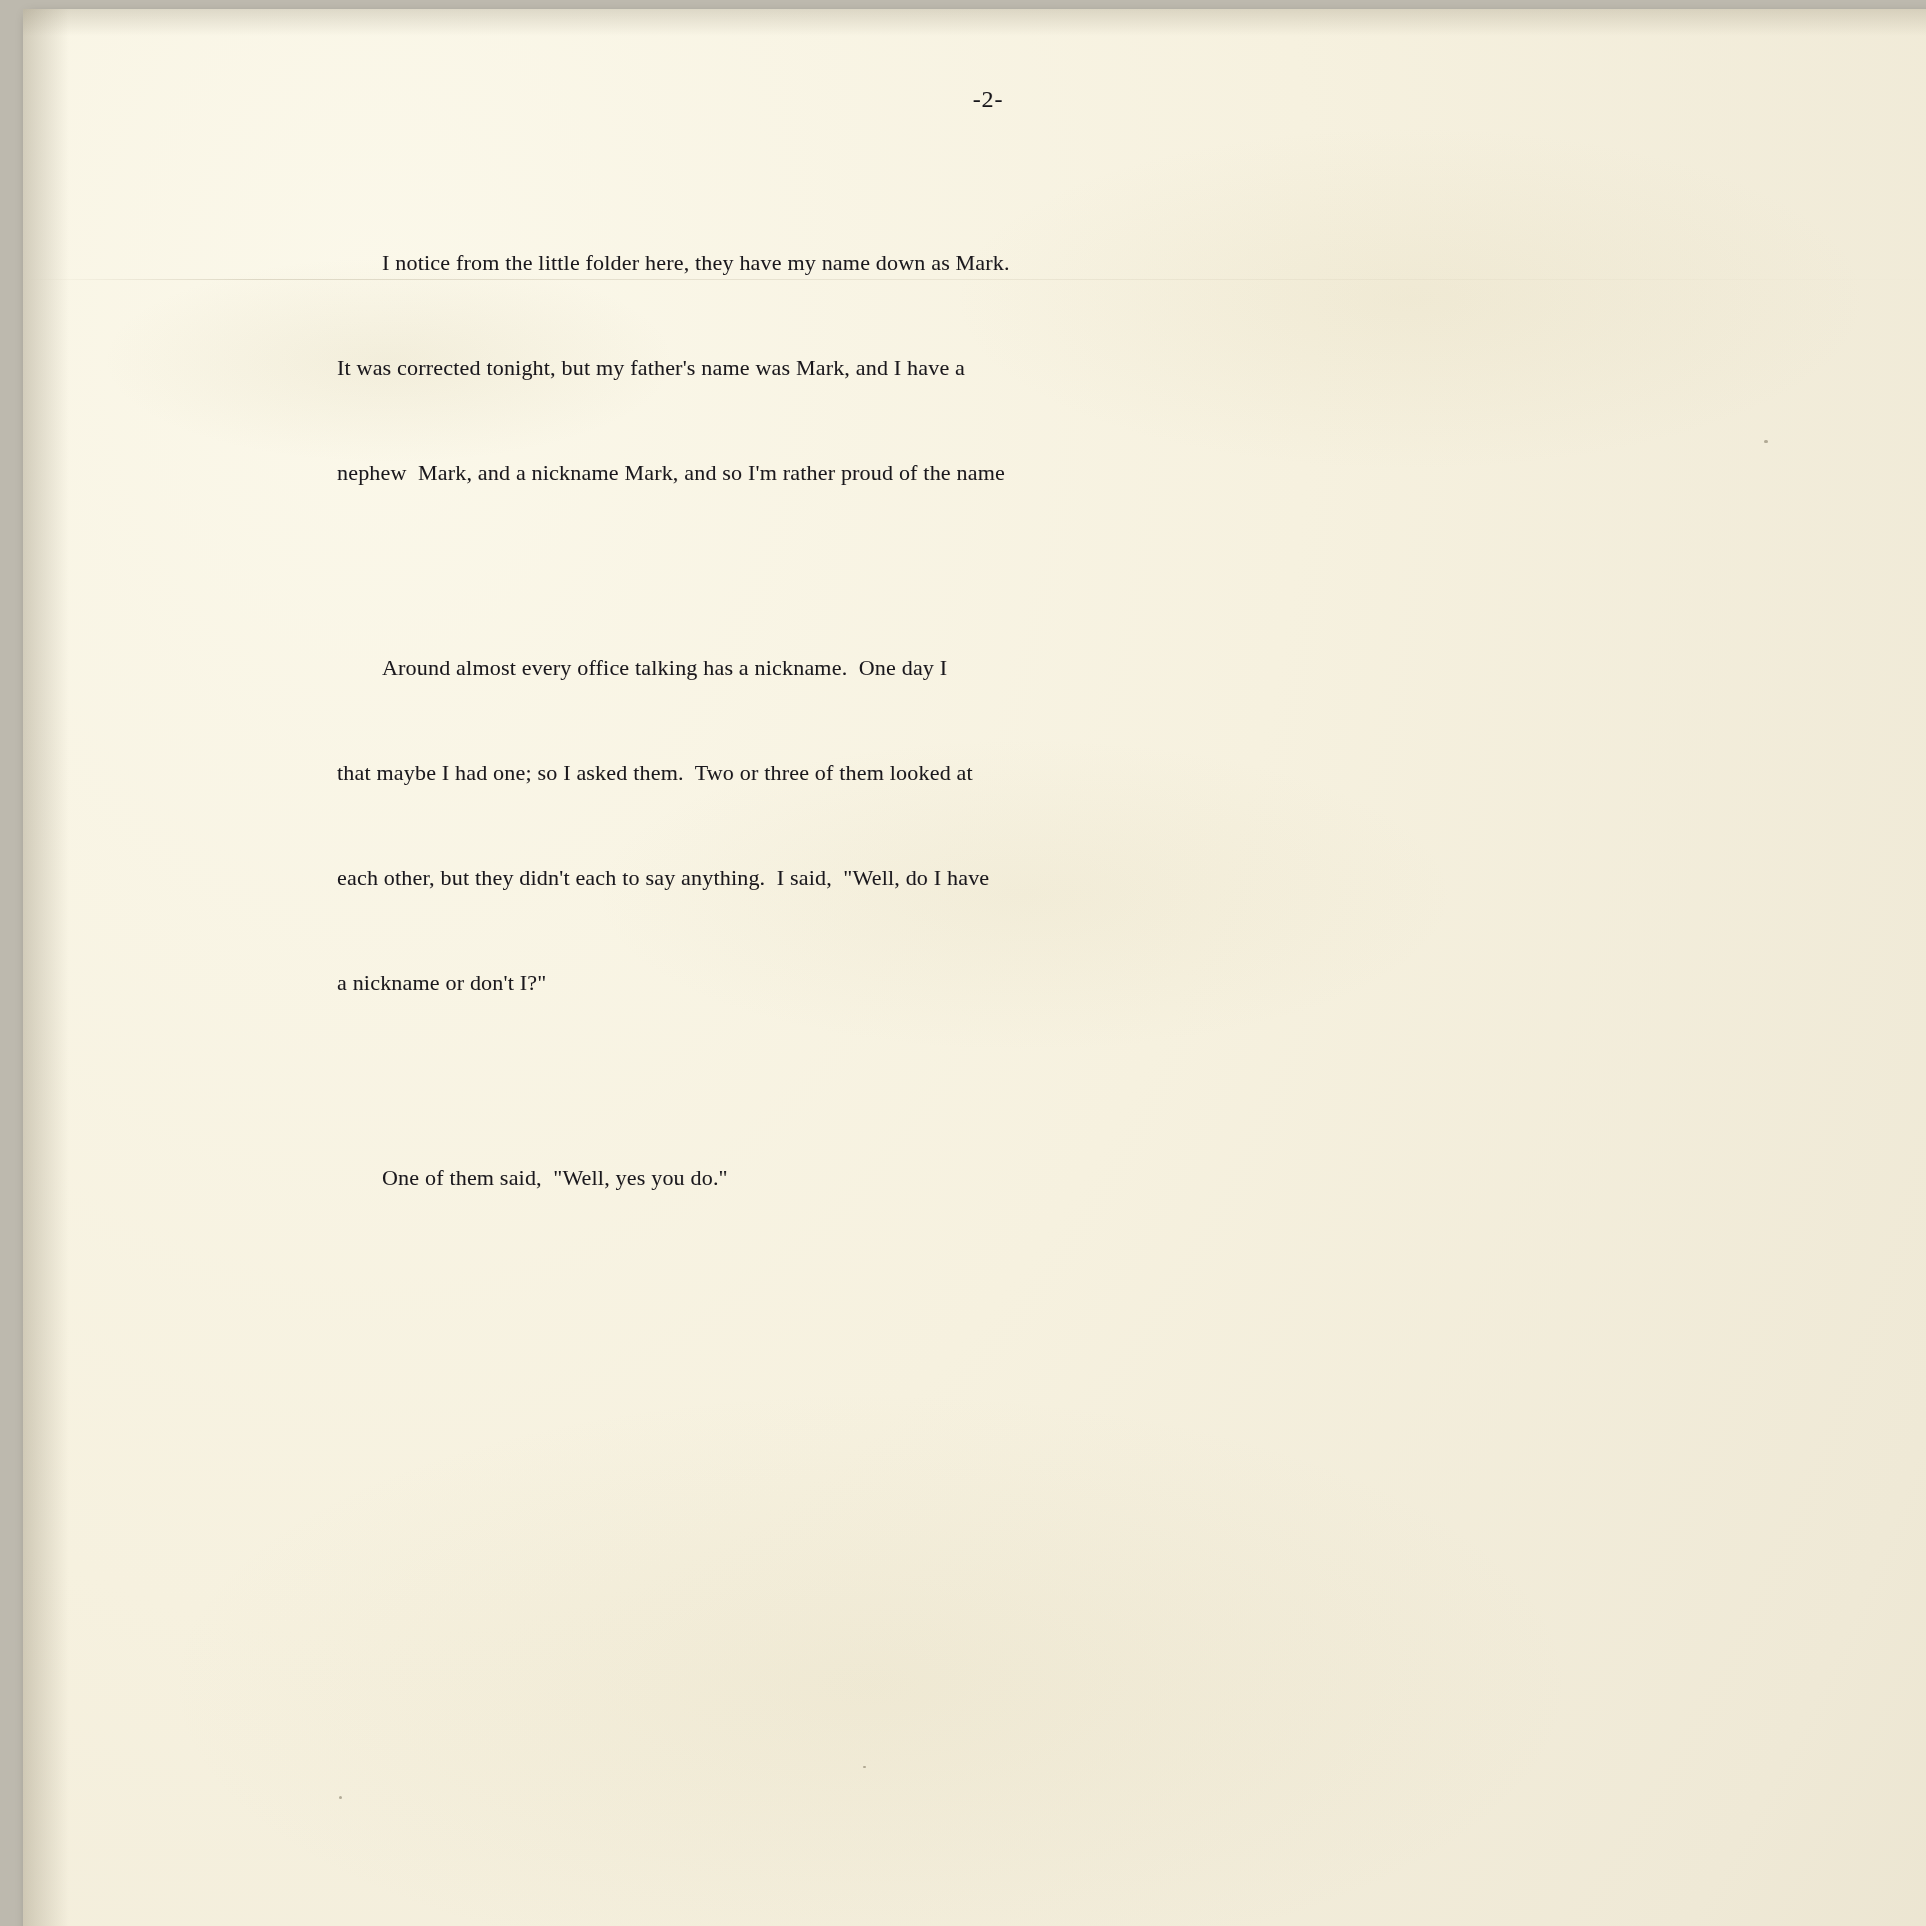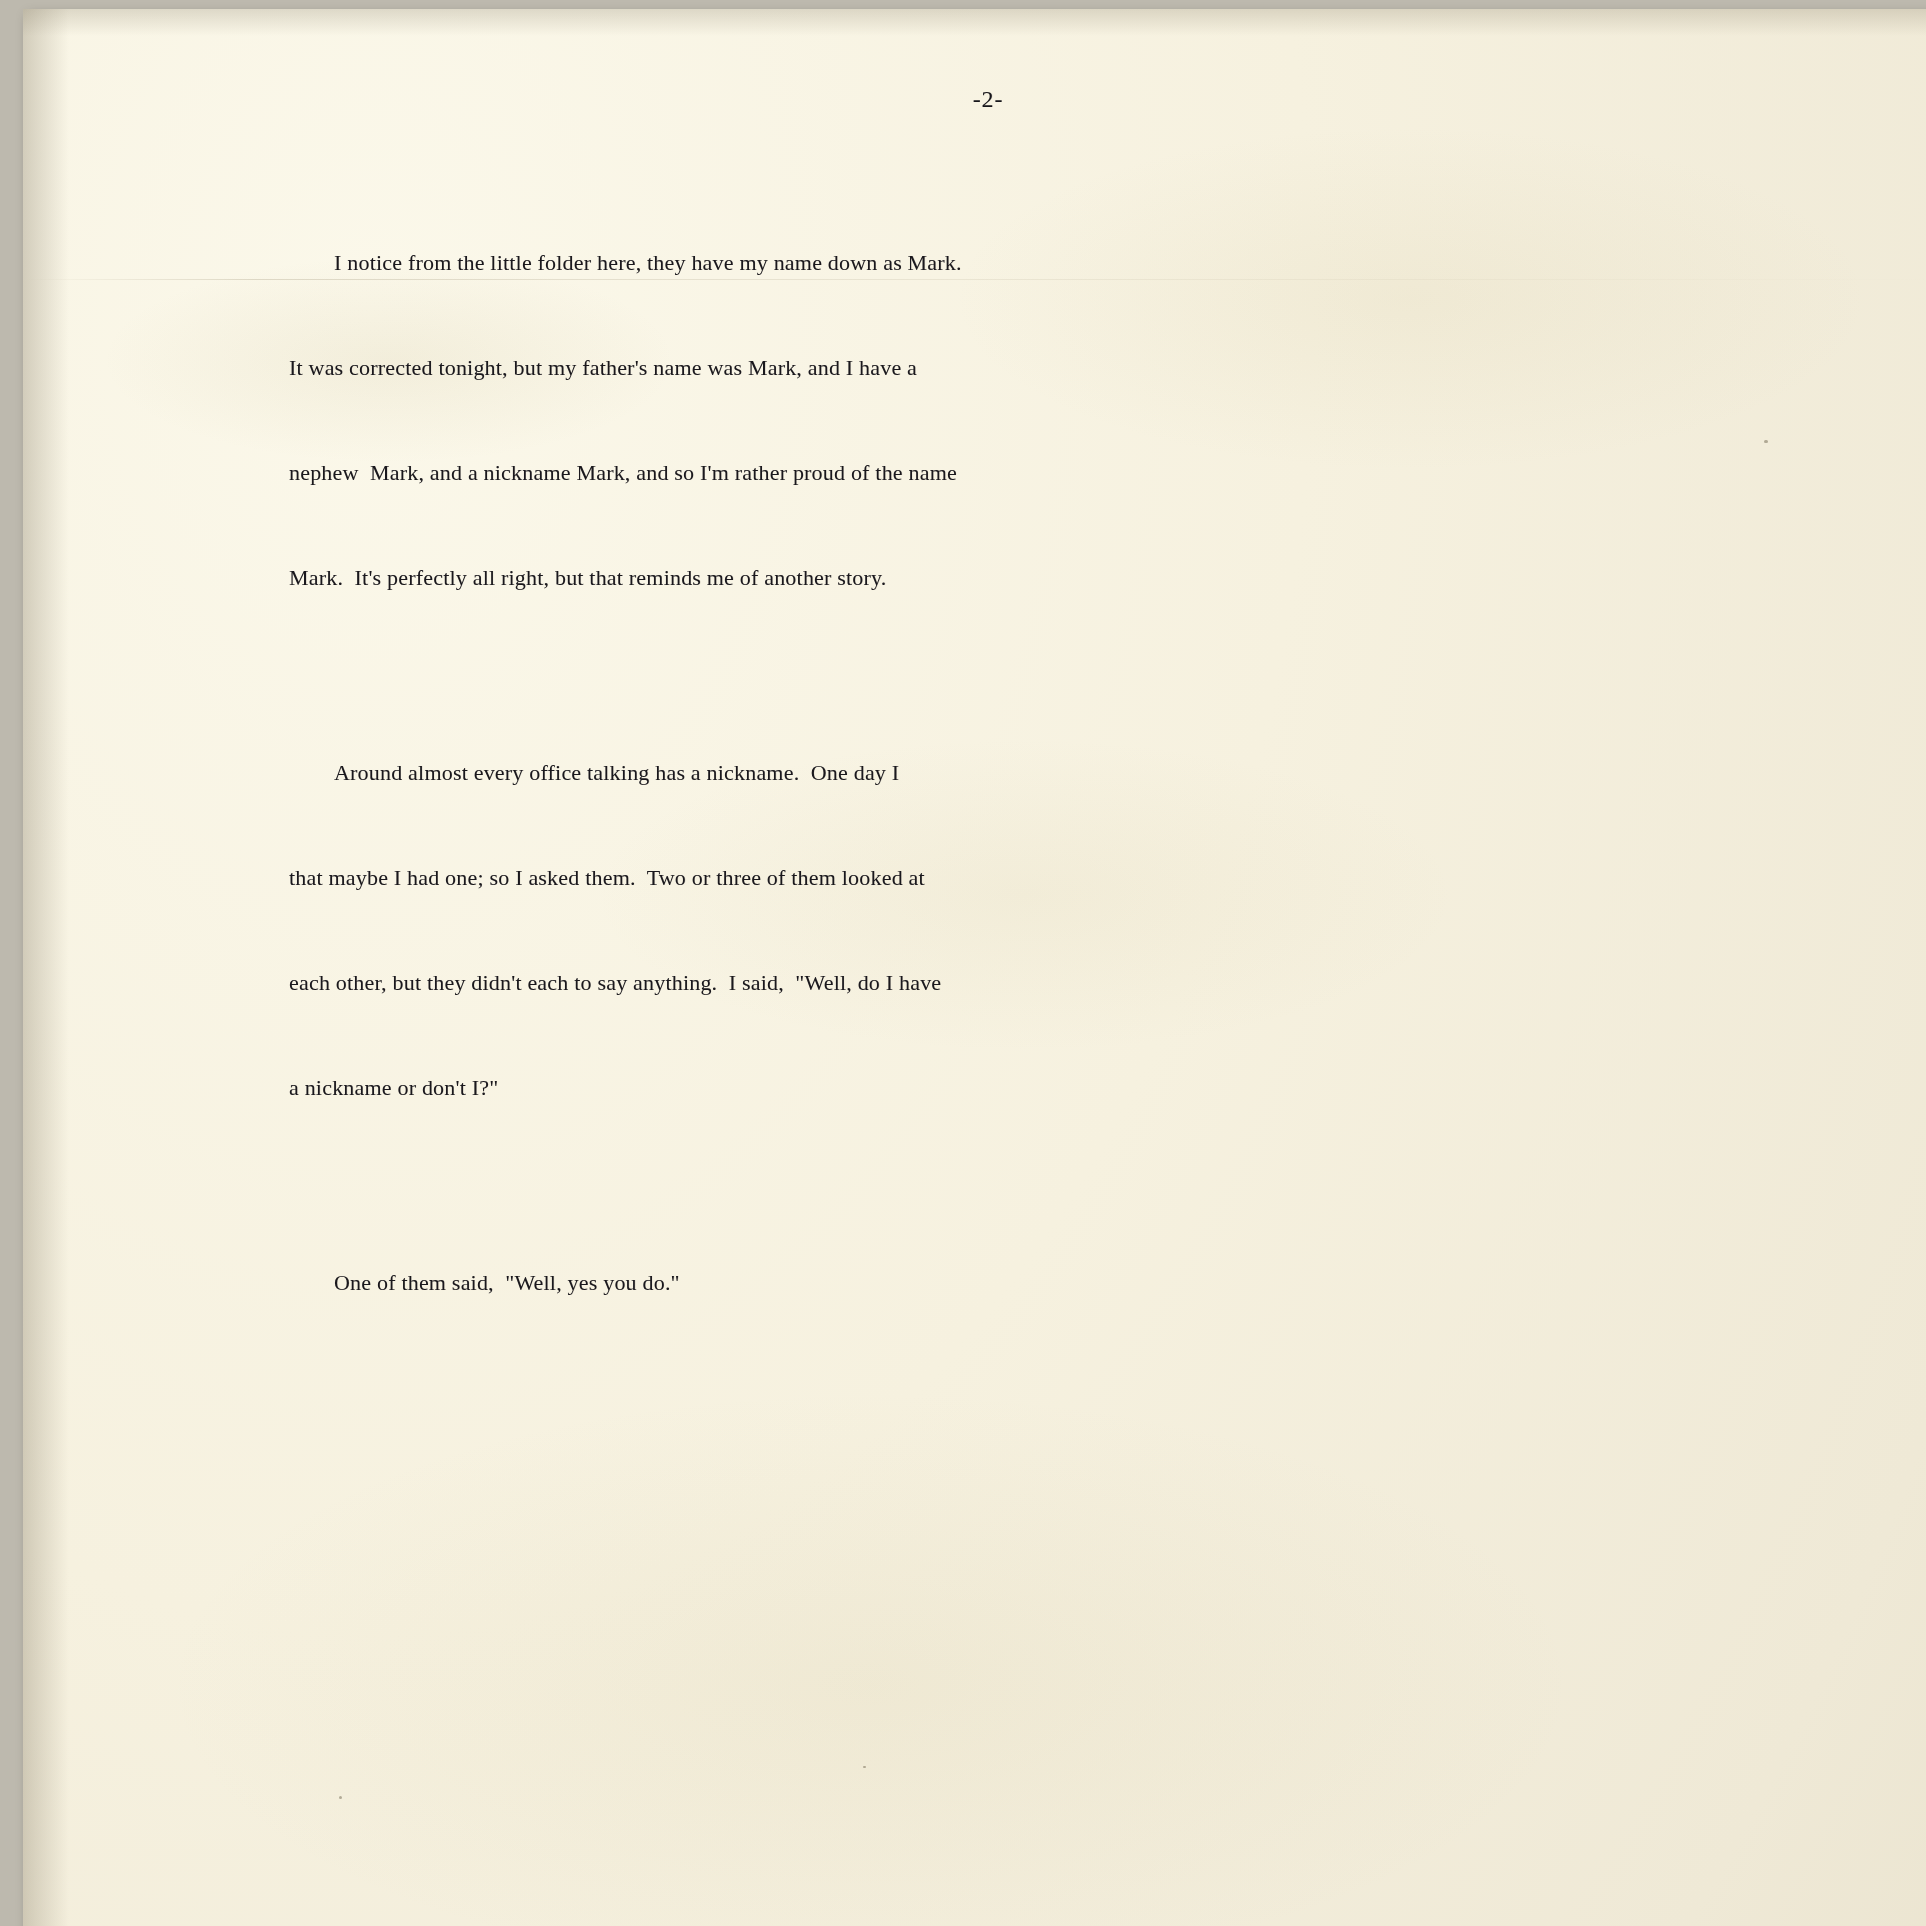--- a/index.html
+++ b/index.html
@@ -92,21 +92,21 @@
     font-size: 22px;
     line-height: 35px;
     color: #1a181d;
     letter-spacing: 0.2px;
   }
   .para {
     margin: 0 0 20px 0;
     text-indent: 0;
     white-space: pre-wrap;
   }
-  .para .ln { display: block; }
+  .para .ln { display: block; margin-left: 48px; }
   .para .ln.first { padding-left: 45px; }
 
   
   .body-text, .page-number {
     text-shadow: 0.3px 0.3px 0 rgba(40,36,30,0.18);
   }
 </style>
 </head>
 <body>
 
@@ -131,21 +131,20 @@
   <div class="typed">
 
     <div class="page-number">-2-</div>
 
     <div class="body-text">
 
       <p class="para">
         <span class="ln first">I notice from the little folder here, they have my name down as Mark.</span>
         <span class="ln">It was corrected tonight, but my father's name was Mark, and I have a</span>
         <span class="ln">nephew  Mark, and a nickname Mark, and so I'm rather proud of the name</span>
-        <span class="ln">Mark.  It's perfectly all right, but that reminds me of another story.</span>
       </p>
 
       <p class="para">
         <span class="ln first">Around almost every office talking has a nickname.  One day I</span>
         <span class="ln">that maybe I had one; so I asked them.  Two or three of them looked at</span>
         <span class="ln">each other, but they didn't each to say anything.  I said,  "Well, do I have</span>
         <span class="ln">a nickname or don't I?"</span>
       </p>
 
       <p class="para">

